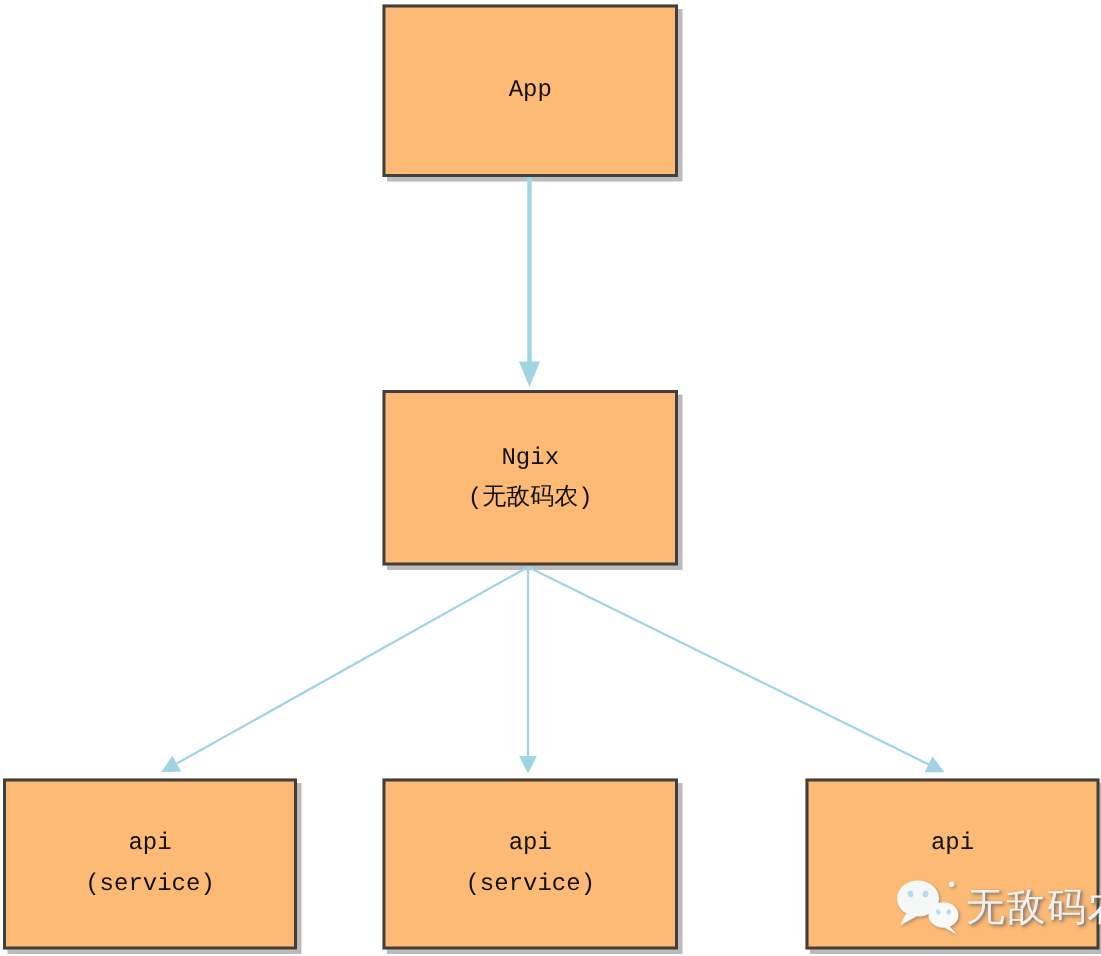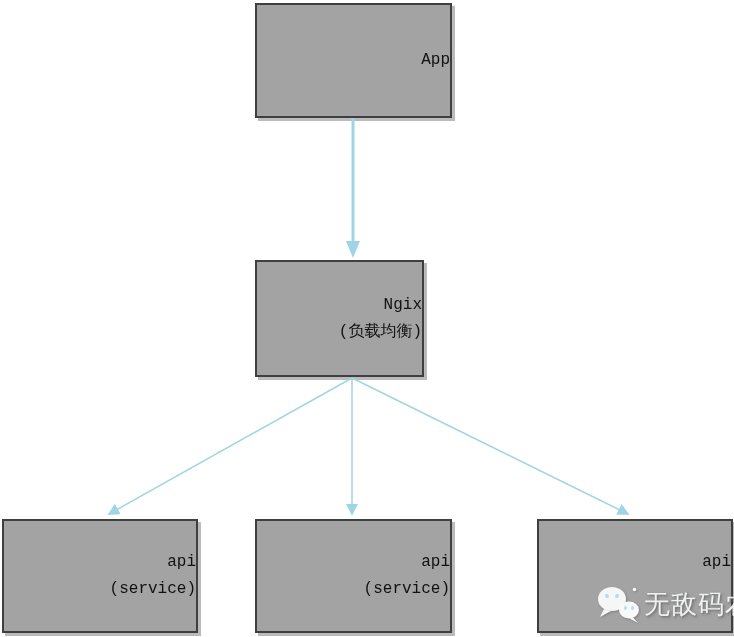--- a/index.html
+++ b/index.html
@@ -18,39 +18,39 @@
   .arrows {
     position: absolute;
     left: 0;
     top: 0;
     z-index: 2;
     pointer-events: none;
   }
   .node {
     position: absolute;
     box-sizing: border-box;
-    background: #a3a3a3;
+    background: #fdba74;
     border: 2px solid #3f3f3f;
     box-shadow: 3px 3px 0 rgba(120,120,120,0.5);
     display: flex;
     flex-direction: column;
-    align-items: flex-end;
+    align-items: center;
     justify-content: center;
     z-index: 1;
     color: #111111;
   }
   .node .line {
     min-height: 27px;
     line-height: 27px;
     font-size: 16px;
     text-align: center;
     white-space: nowrap;
   }
   .node-app        { left: 255px; top: 3px;   width: 197px; height: 115px; }
-  .node-ngix       { left: 255px; top: 260px; width: 169px; height: 117px; }
+  .node-ngix       { left: 255px; top: 260px; width: 197px; height: 117px; }
   .node-api-left   { left: 2px;   top: 519px; width: 196px; height: 114px; }
   .node-api-middle { left: 255px; top: 519px; width: 197px; height: 114px; }
   .node-api-right  { left: 537px; top: 519px; width: 196px; height: 114px; }
   .watermark {
     position: absolute;
     left: 596px;
     top: 584px;
     z-index: 3;
     display: flex;
     align-items: center;
@@ -87,21 +87,21 @@
 
     <line x1="352" y1="378" x2="628" y2="514" stroke="#a0d4e4" stroke-width="1.5" marker-end="url(#ah)"></line>
   </svg>
 
   <div class="node node-app">
     <div class="line">App</div>
   </div>
 
   <div class="node node-ngix">
     <div class="line">Ngix</div>
-    <div class="line">(负载均衡)</div>
+    <div class="line">(无敌码农)</div>
   </div>
 
   <div class="node node-api-left">
     <div class="line">api</div>
     <div class="line">(service)</div>
   </div>
 
   <div class="node node-api-middle">
     <div class="line">api</div>
     <div class="line">(service)</div>

